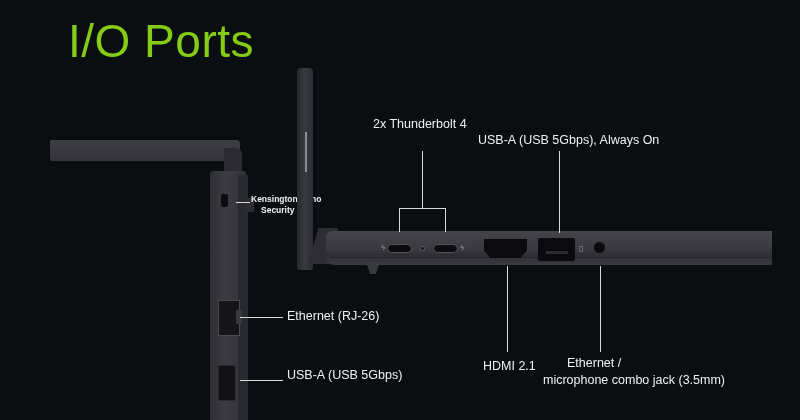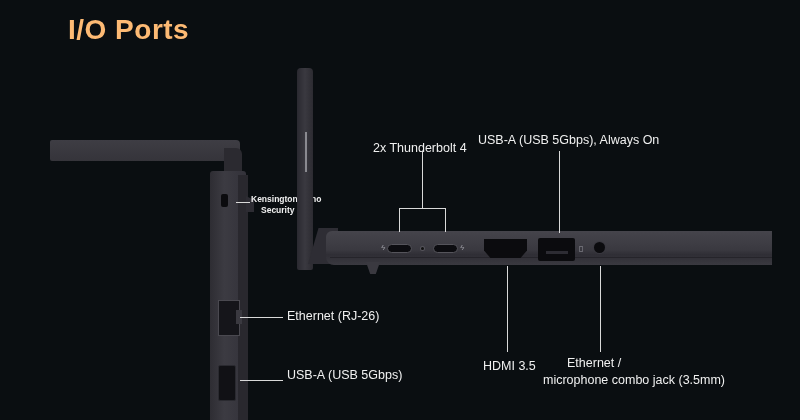--- a/index.html
+++ b/index.html
@@ -1,19 +1,19 @@
 <!DOCTYPE html>
 <html><head>
   <meta charset="utf-8">
   <style>
     * { margin: 0; padding: 0; box-sizing: border-box; }
     html, body { width: 800px; height: 420px; overflow: hidden; background: #0a0e11; }
     body { position: relative; font-family: "Liberation Sans", "DejaVu Sans", sans-serif; color: #f2f2f2; }
     .abs { position: absolute; }
-    .title { left: 68px; top: 14px; font-size: 28px; font-weight: bold; color: #fdba74; letter-spacing: 0.5px; }
+    .title { left: 68px; top: 14px; font-size: 46px; font-weight: normal; color: #84cc16; letter-spacing: 0.5px; }
     .label { color: #f0f0f0; white-space: nowrap; }
     .lbl-sm { font-size: 8.5px; font-weight: bold; line-height: 11px; }
     .lbl-md { font-size: 12.5px; }
     .line { background: #d9d9d9; }
     
     .lid-left { left: 50px; top: 140px; width: 190px; height: 21px; background: linear-gradient(#3e3d44, #35343a); border-radius: 2px 4px 6px 2px; }
     .lid-left-edge { left: 224px; top: 148px; width: 18px; height: 26px; background: #2b2a30; border-radius: 0 6px 0 0; }
     .body-left { left: 210px; top: 171px; width: 36px; height: 249px; background: linear-gradient(90deg, #2e2d33, #3c3b42 40%, #33323a); border-radius: 3px 3px 0 0; }
     .body-left-side { left: 238px; top: 175px; width: 10px; height: 245px; background: #29282e; }
     .foot-left { left: 246px; top: 196px; width: 8px; height: 16px; background: #2d2c33; clip-path: polygon(0 0, 100% 25%, 100% 100%, 0 100%); }
@@ -74,27 +74,27 @@
 <div class="abs port-c" style="left:387px; top:244px;"></div>
 <div class="abs led" style="left:421px; top:247px;"></div>
 <div class="abs port-c" style="left:433px; top:244px;"></div>
 <span class="abs tb-glyph" style="left:460px; top:243px;">ϟ</span>
 <div class="abs hdmi"></div>
 <div class="abs usb-right"></div>
 <div class="abs usb-tongue"></div>
 <span class="abs" style="left:579px; top:244px; font-size:8px; color:#9a9aa2;">▯</span>
 <div class="abs jack"></div>
 
-<div class="abs label lbl-md" style="left:373px; top:141px;text-align:center;">2x Thunderbolt 4</div>
+<div class="abs label lbl-md" style="left:373px; top:117px;text-align:center;">2x Thunderbolt 4</div>
 <div class="abs line" style="left:422px; top:151px; width:1px; height:58px;"></div>
 <div class="abs line" style="left:399px; top:208px; width:47px; height:1px;"></div>
 <div class="abs line" style="left:399px; top:208px; width:1px; height:24px;"></div>
 <div class="abs line" style="left:445px; top:208px; width:1px; height:24px;"></div>
 
 <div class="abs label lbl-md" style="left:478px; top:133px;">USB-A (USB 5Gbps), Always On</div>
 <div class="abs line" style="left:559px; top:151px; width:1px; height:82px;"></div>
 
 <div class="abs line" style="left:507px; top:266px; width:1px; height:86px;"></div>
-<div class="abs label lbl-md" style="left:483px; top:359px;">HDMI 3.5</div>
+<div class="abs label lbl-md" style="left:483px; top:359px;">HDMI 2.1</div>
 
 <div class="abs line" style="left:600px; top:266px; width:1px; height:86px;"></div>
 <div class="abs label lbl-md" style="left:567px; top:356px;">Ethernet /</div>
 <div class="abs label lbl-md" style="left:515px; top:373px;margin-left:28px;">microphone combo jack (3.5mm)</div>
 
 </body></html>

